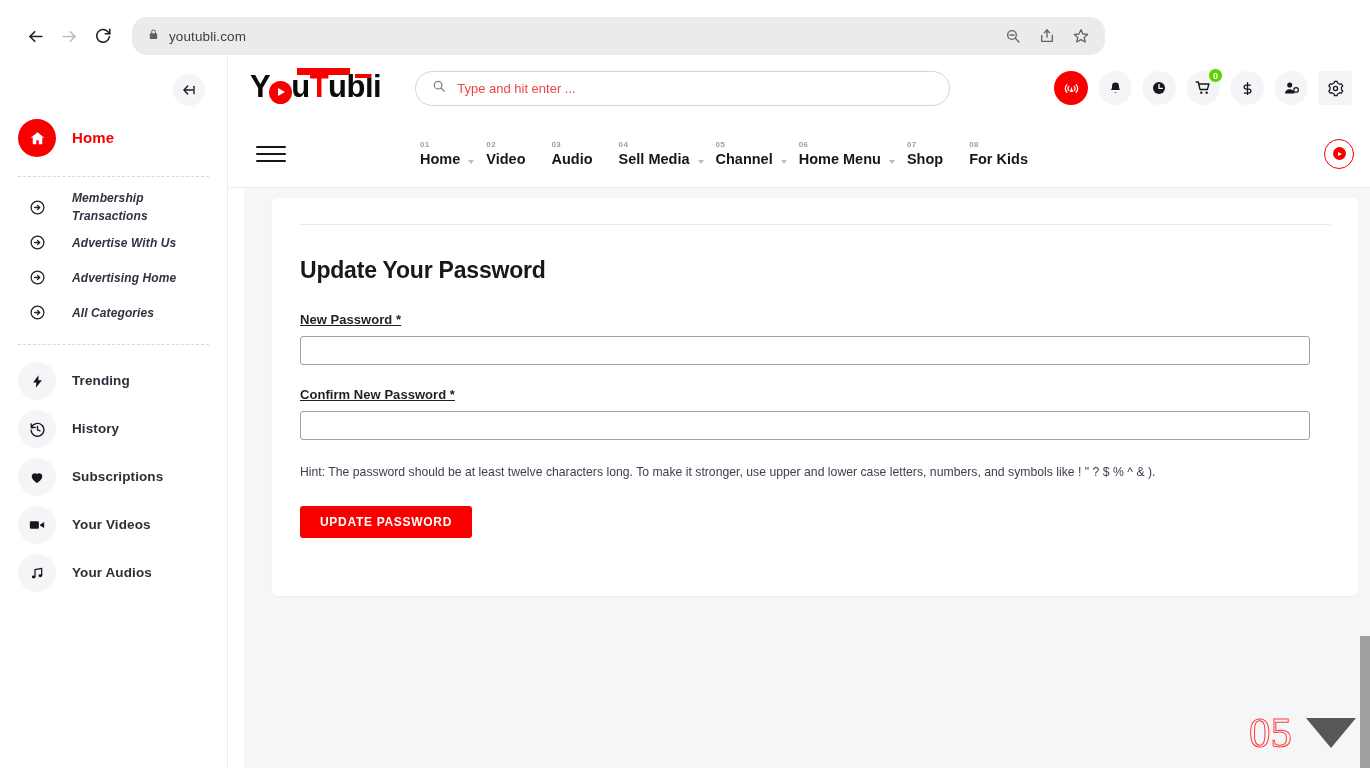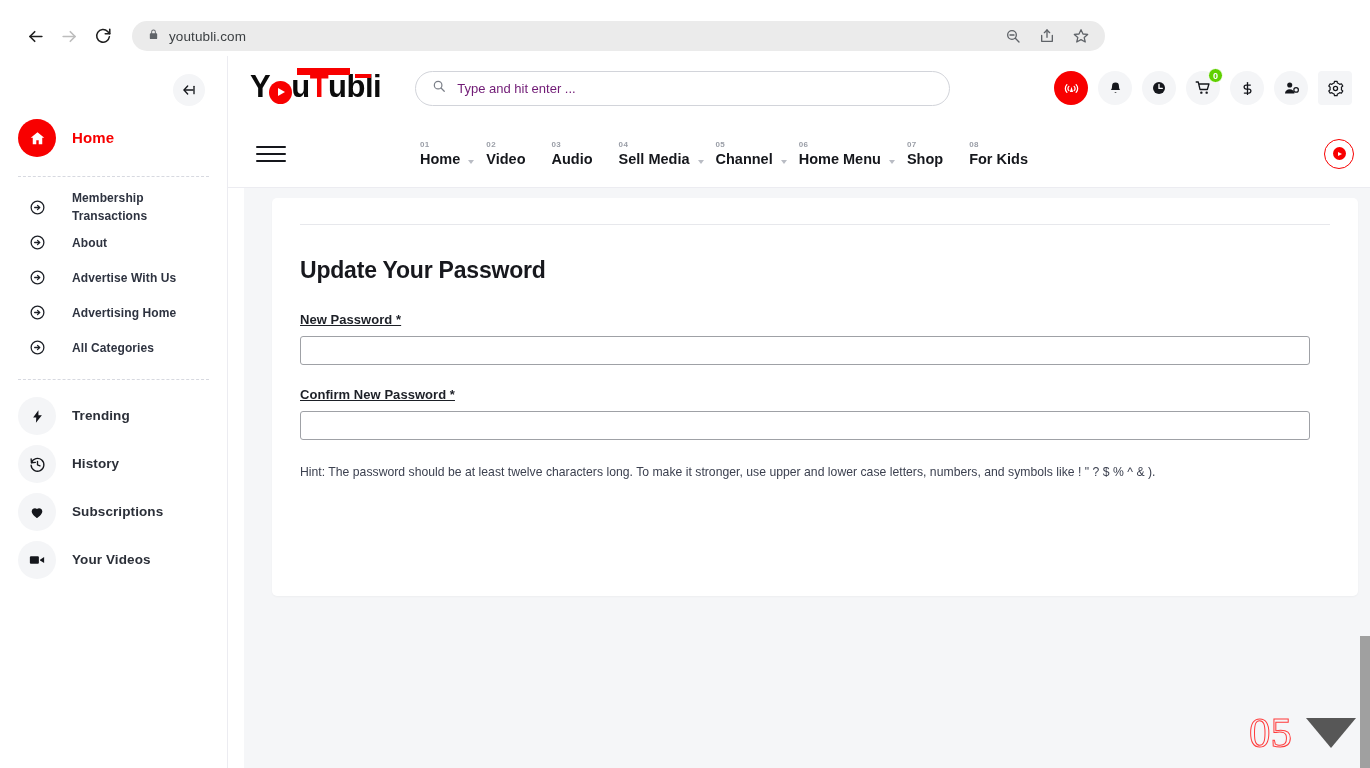--- a/index.html
+++ b/index.html
@@ -24,21 +24,21 @@
     width: 34px; height: 34px;
     display: flex; align-items: center; justify-content: center;
     border-radius: 50%;
     cursor: pointer;
     flex: 0 0 auto;
   }
   .nav-btn svg { display: block; }
   .omnibox {
     margin-left: 12px;
     flex: 0 0 973px;
-    height: 30px;
+    height: 38px;
     background: #ebebeb;
     border-radius: 15px;
     display: flex; align-items: center;
     padding: 0 12px 0 16px;
   }
   .omnibox .lock { margin-right: 10px; flex: 0 0 auto; }
   .omnibox .url {
     flex: 1 1 auto;
     font-size: 13.5px;
     color: #3c4043;
@@ -75,21 +75,21 @@
     color: #15171c;
   }
   .side-ic.home { background: #f80000; color: #fff; }
   .side-lbl {
     font-size: 13.5px; font-weight: 700; color: #2b2f38;
     letter-spacing: .1px; line-height: 1.5;
   }
   .side-lbl.active { color: #f80000; font-size: 15px; }
   .side-row.small .side-ic { background: transparent; width: 30px; min-width: 30px; height: 30px; margin-left: 4px; margin-right: 20px; }
   .side-row.small { min-height: 35px; }
-  .side-row.small .side-lbl { font-size: 12px; font-weight: 700; color: #2e3340; }
+  .side-row.small .side-lbl { font-size: 12px; font-weight: 700; color: #2e3340; font-style: italic; }
   .side-sep { border-top: 1px dashed #d7d9e0; margin: 14px 18px 12px 18px; }
 
   
   .content { position: absolute; top: 0; left: 228px; width: 1142px; height: 712px; }
 
   .site-header {
     height: 64px; background: #fff;
     display: flex; align-items: center;
     padding: 0 18px 0 22px;
     position: relative;
@@ -119,21 +119,21 @@
   }
 
   .searchbar {
     margin-left: 34px;
     width: 535px; height: 35px;
     border: 1px solid #d2d4da; border-radius: 18px;
     display: flex; align-items: center; padding: 0 16px;
     background: #fff;
   }
   .searchbar .ph {
-    margin-left: 11px; font-size: 13px; color: #701a75;
+    margin-left: 11px; font-size: 13px; color: #ef4444;
   }
 
   .header-icons { margin-left: auto; display: flex; align-items: center; gap: 10px; }
   .hic {
     width: 34px; height: 34px; border-radius: 50%;
     background: #f4f5f7; color: #15171c;
     display: flex; align-items: center; justify-content: center;
     position: relative; cursor: pointer;
   }
   .hic.live { background: #f80000; color: #fff; }
@@ -348,29 +348,20 @@
       </span>
       <span class="side-lbl" style="max-width:110px">Membership Transactions</span>
     </div>
     <div class="side-row small">
       <span class="side-ic">
         <svg width="17" height="17" viewBox="0 0 24 24" fill="none" stroke="#1d2027" stroke-width="1.8">
             <circle cx="12" cy="12" r="9"></circle>
             <path d="M8 12h7M12 9l3.2 3-3.2 3" stroke-linecap="round" stroke-linejoin="round"></path>
           </svg>
       </span>
-      <span class="side-lbl">About</span>
-    </div>
-    <div class="side-row small">
-      <span class="side-ic">
-        <svg width="17" height="17" viewBox="0 0 24 24" fill="none" stroke="#1d2027" stroke-width="1.8">
-            <circle cx="12" cy="12" r="9"></circle>
-            <path d="M8 12h7M12 9l3.2 3-3.2 3" stroke-linecap="round" stroke-linejoin="round"></path>
-          </svg>
-      </span>
       <span class="side-lbl">Advertise With Us</span>
     </div>
     <div class="side-row small">
       <span class="side-ic">
         <svg width="17" height="17" viewBox="0 0 24 24" fill="none" stroke="#1d2027" stroke-width="1.8">
             <circle cx="12" cy="12" r="9"></circle>
             <path d="M8 12h7M12 9l3.2 3-3.2 3" stroke-linecap="round" stroke-linejoin="round"></path>
           </svg>
       </span>
       <span class="side-lbl">Advertising Home</span>
@@ -414,20 +405,30 @@
       <span class="side-lbl">Subscriptions</span>
     </div>
     <div class="side-row">
       <span class="side-ic">
         <svg width="18" height="18" viewBox="0 0 24 24" fill="#15171c">
             <rect x="2.5" y="7" width="12" height="10" rx="1.5"></rect>
             <path d="M16 11.5 21.5 8v8L16 12.5z"></path>
           </svg>
       </span>
       <span class="side-lbl">Your Videos</span>
+    </div>
+    <div class="side-row">
+      <span class="side-ic">
+        <svg width="16" height="16" viewBox="0 0 24 24" fill="#15171c">
+            <path d="M9 18V7l10-2v11" fill="none" stroke="#15171c" stroke-width="1.9" stroke-linecap="round" stroke-linejoin="round"></path>
+            <ellipse cx="6.8" cy="18" rx="2.6" ry="2.2"></ellipse>
+            <ellipse cx="16.8" cy="16" rx="2.6" ry="2.2"></ellipse>
+          </svg>
+      </span>
+      <span class="side-lbl">Your Audios</span>
     </div>
   </div>
 
   <div class="content">
 
     <div class="site-header">
       <div class="logo">
         <span>Y</span>
         <span class="obadge"></span>
         <span>u</span>
@@ -551,20 +552,21 @@
         <h1>Update Your Password</h1>
 
         <div class="flabel">New Password *</div>
         <input class="finput" type="password" placeholder="" style="">
 
         <div class="flabel">Confirm New Password *</div>
         <input class="finput" type="password" placeholder="" style="">
 
         <div class="hint">Hint: The password should be at least twelve characters long. To make it stronger, use upper and lower case letters, numbers, and symbols like ! " ? $ % ^ &amp; ).</div>
 
+        <button class="btn-primary">UPDATE PASSWORD</button>
       </div>
     </div>
 
     <div class="vscroll">
       <div class="thumb"></div>
     </div>
   </div>
 </div>
 
 <div style="position:absolute;top:74px;left:173px;width:32px;height:32px;border-radius:50%;background:#f4f5f7;display:flex;align-items:center;justify-content:center;z-index:20;cursor:pointer;">

